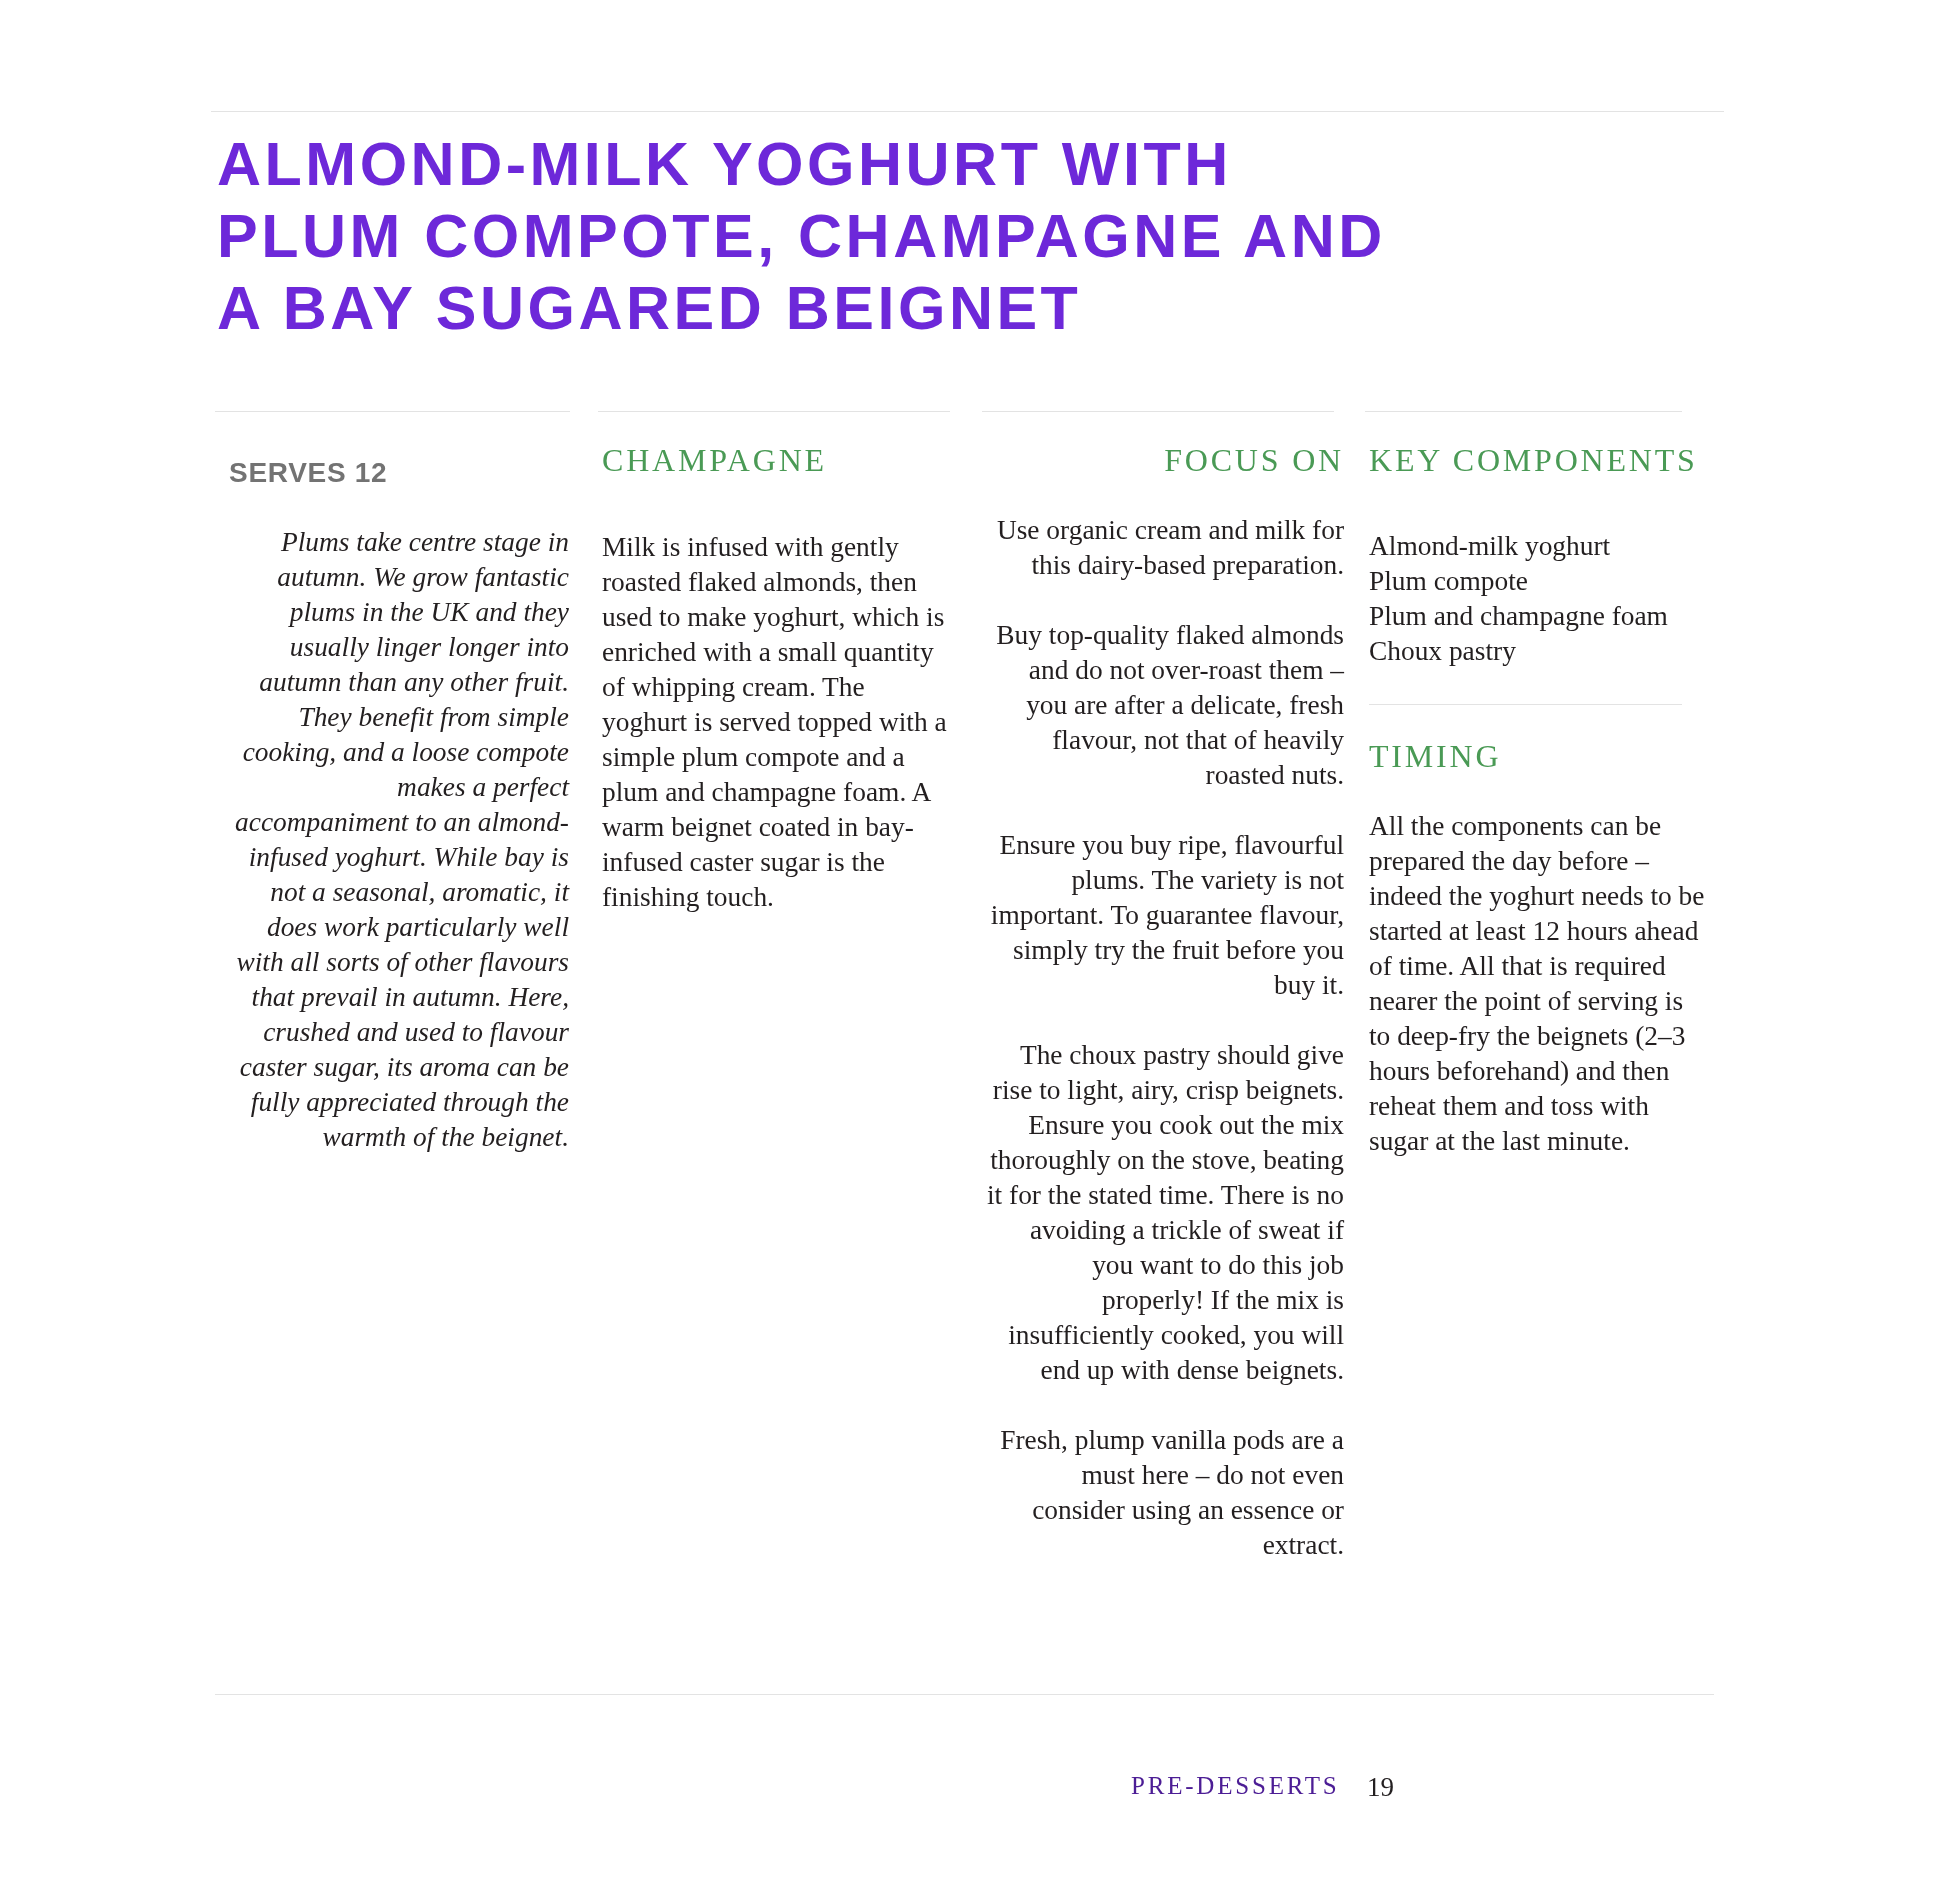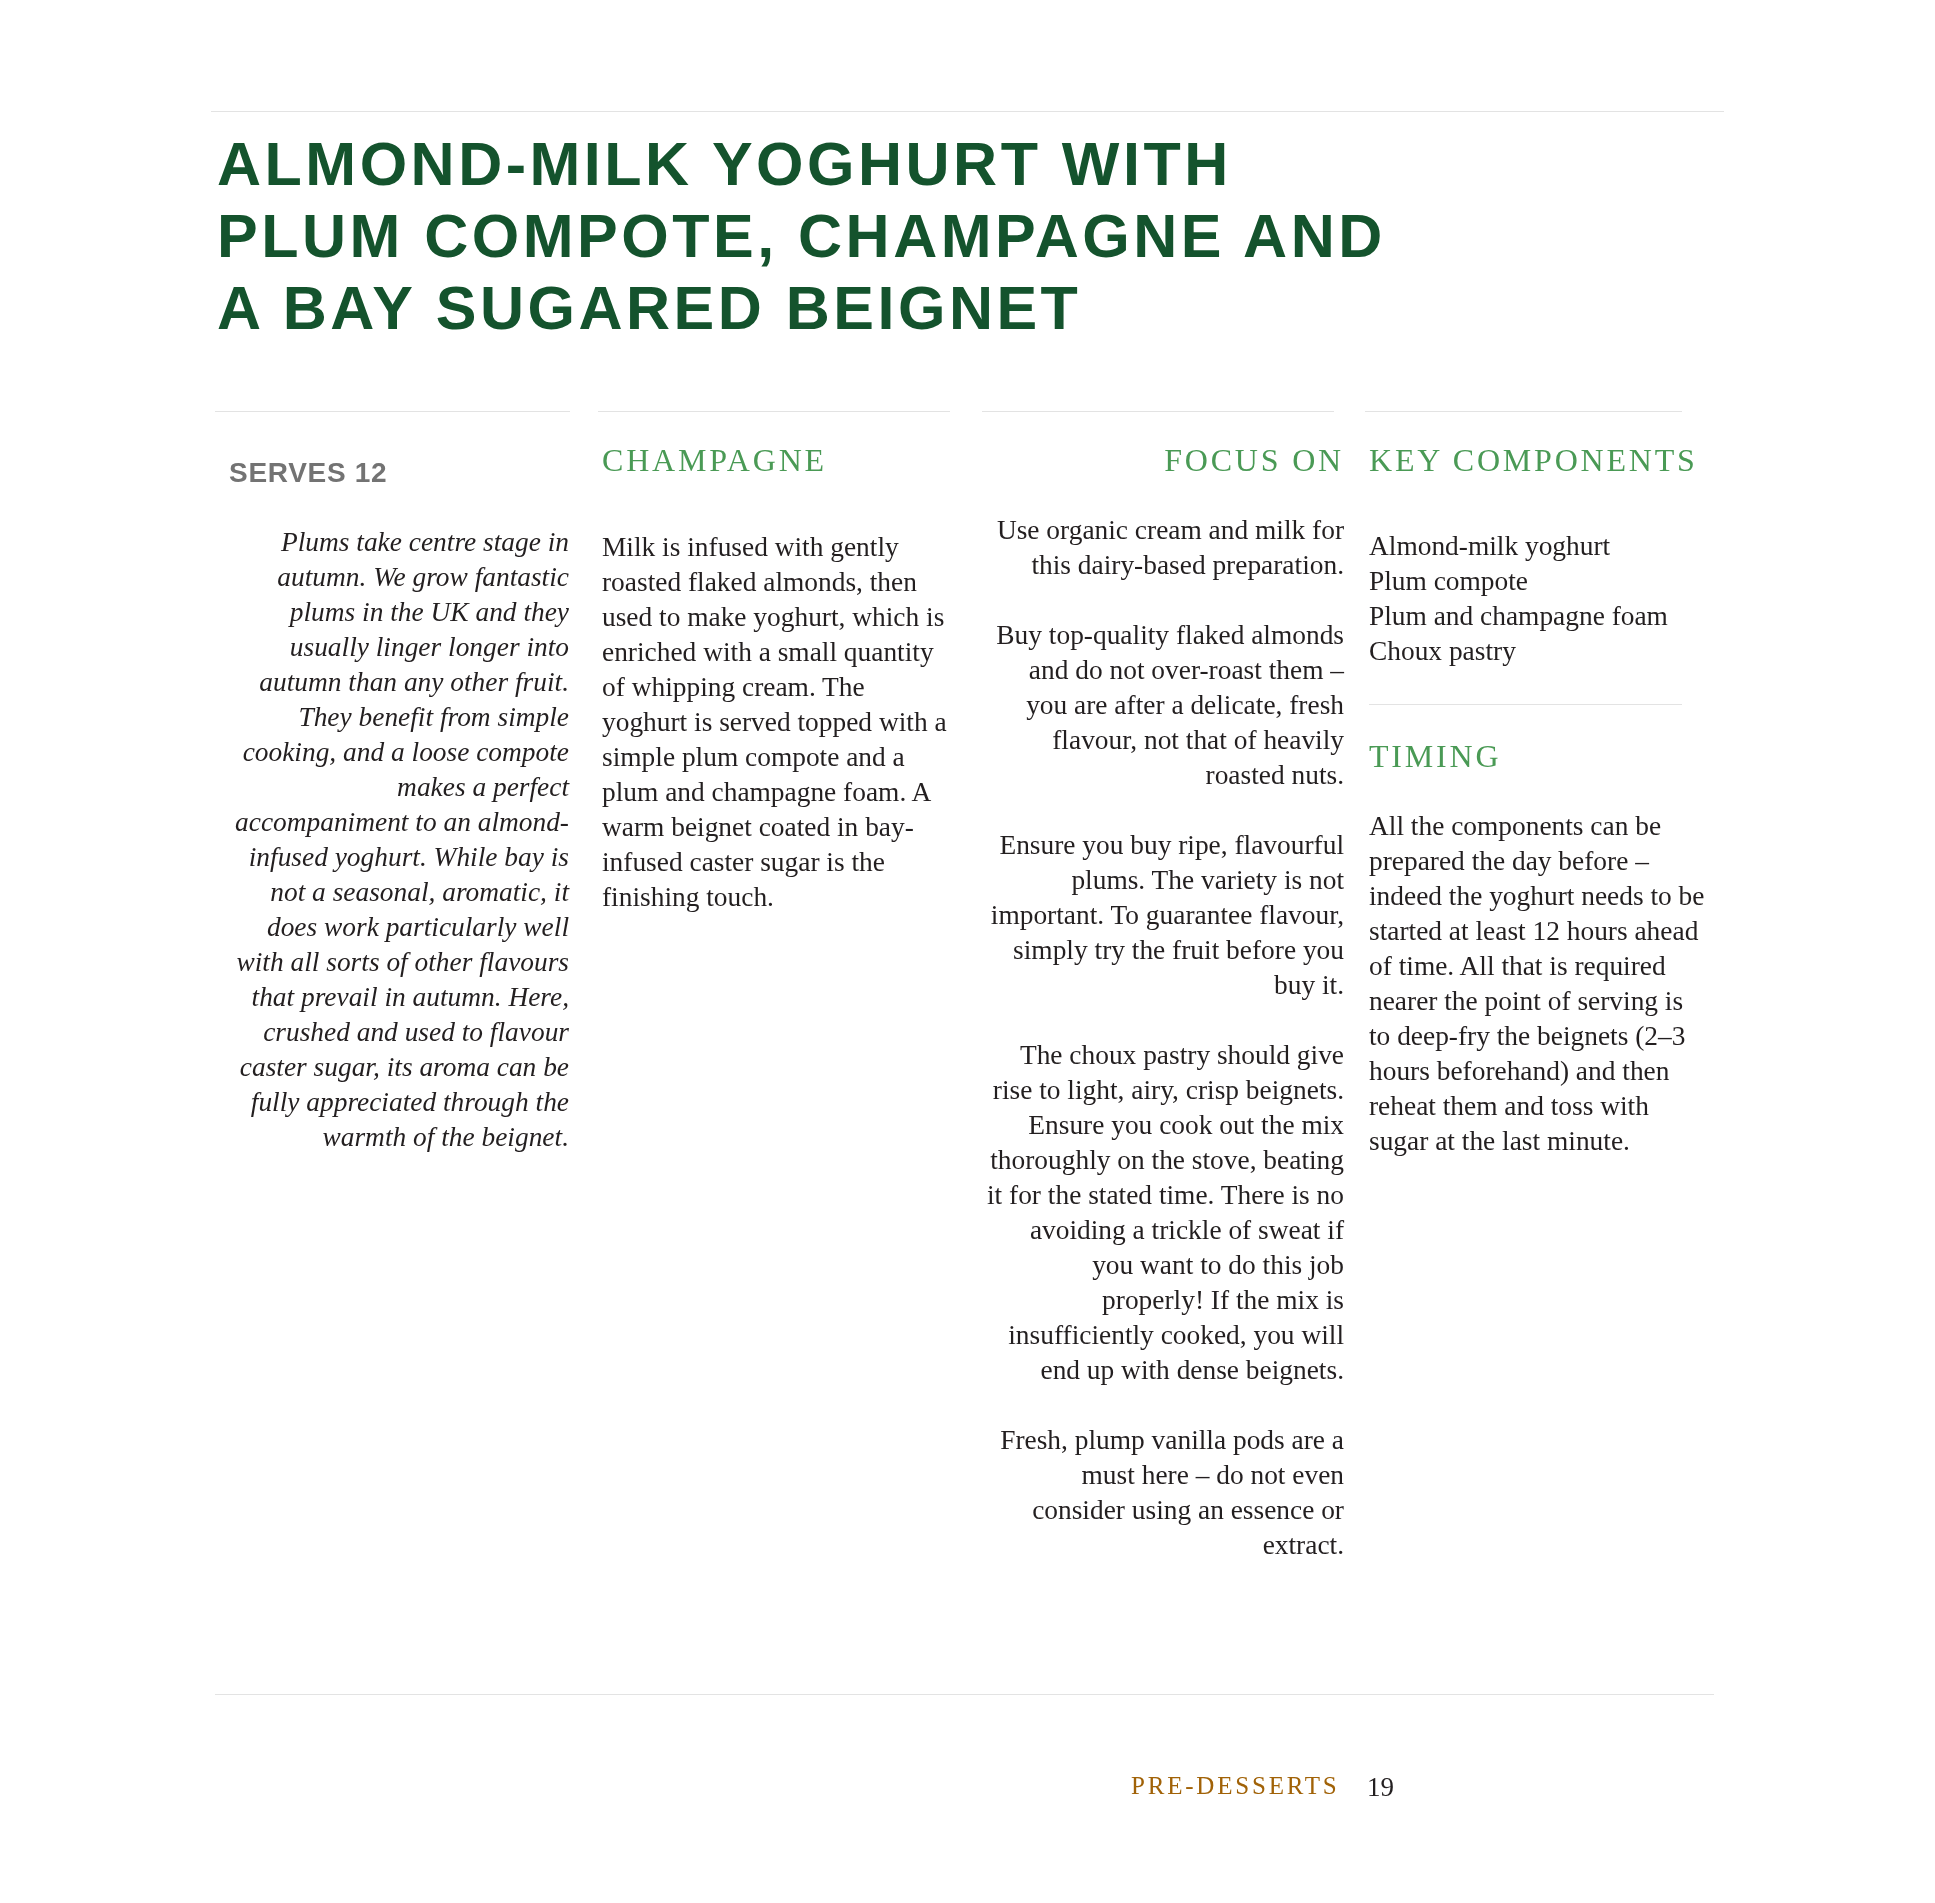--- a/index.html
+++ b/index.html
@@ -1,33 +1,33 @@
 <!DOCTYPE html>
 <html style="font-size:11.3px"><head>
 <meta charset="utf-8">
 <style>
   html, body { margin:0; padding:0; background:#ffffff; }
   body { width:1936px; height:1903px; position:relative; overflow:hidden; color:#231f20; }
   .rule { position:absolute; height:1.4px; background:#e3e3e3; }
   .title { position:absolute; left:217px; top:128px; margin:0;
-    font-family:"Liberation Sans", sans-serif; font-weight:bold; color:#14532d;
+    font-family:"Liberation Sans", sans-serif; font-weight:bold; color:#6d28d9;
     font-size:61px; line-height:72px; letter-spacing:3.5px; }
   .title .line { display:block; white-space:nowrap; }
   .col { position:absolute; top:443px; }
   .serves { font-family:"Liberation Sans", sans-serif; font-weight:bold; font-size:28px;
     color:#737373; letter-spacing:0.7px; margin:12px; line-height:35px; }
   .heading { font-family:"Liberation Serif", serif; font-size:32px; color:#4a9a55;
     letter-spacing:2.8px; margin:0; line-height:35px; font-weight:normal; }
   .body { font-family:"Liberation Serif", serif; font-size:27.4px; line-height:35px;
     color:#231f20; margin:0; }
   .intro { font-style:italic;text-align:right; }
   .para { margin:0 0 35px 0; }
   .list { list-style:none; margin:0; padding:0; }
   .footer { position:absolute; top:1772px; font-family:"Liberation Serif", serif; }
-  .footer-section { left:1131px; font-size:25px; color:#a16207; letter-spacing:2.8px; }
+  .footer-section { left:1131px; font-size:25px; color:#4c1d95; letter-spacing:2.8px; }
   .footer-page { left:1367px; font-size:27px; color:#231f20; }
 </style>
 </head>
 <body>
 
 <div class="rule" style="left:211px; top:111px; width:1513px;"></div>
 
 <h1 class="title">
   <span class="line">ALMOND-MILK YOGHURT WITH</span>
   <span class="line">PLUM COMPOTE, CHAMPAGNE AND</span>

